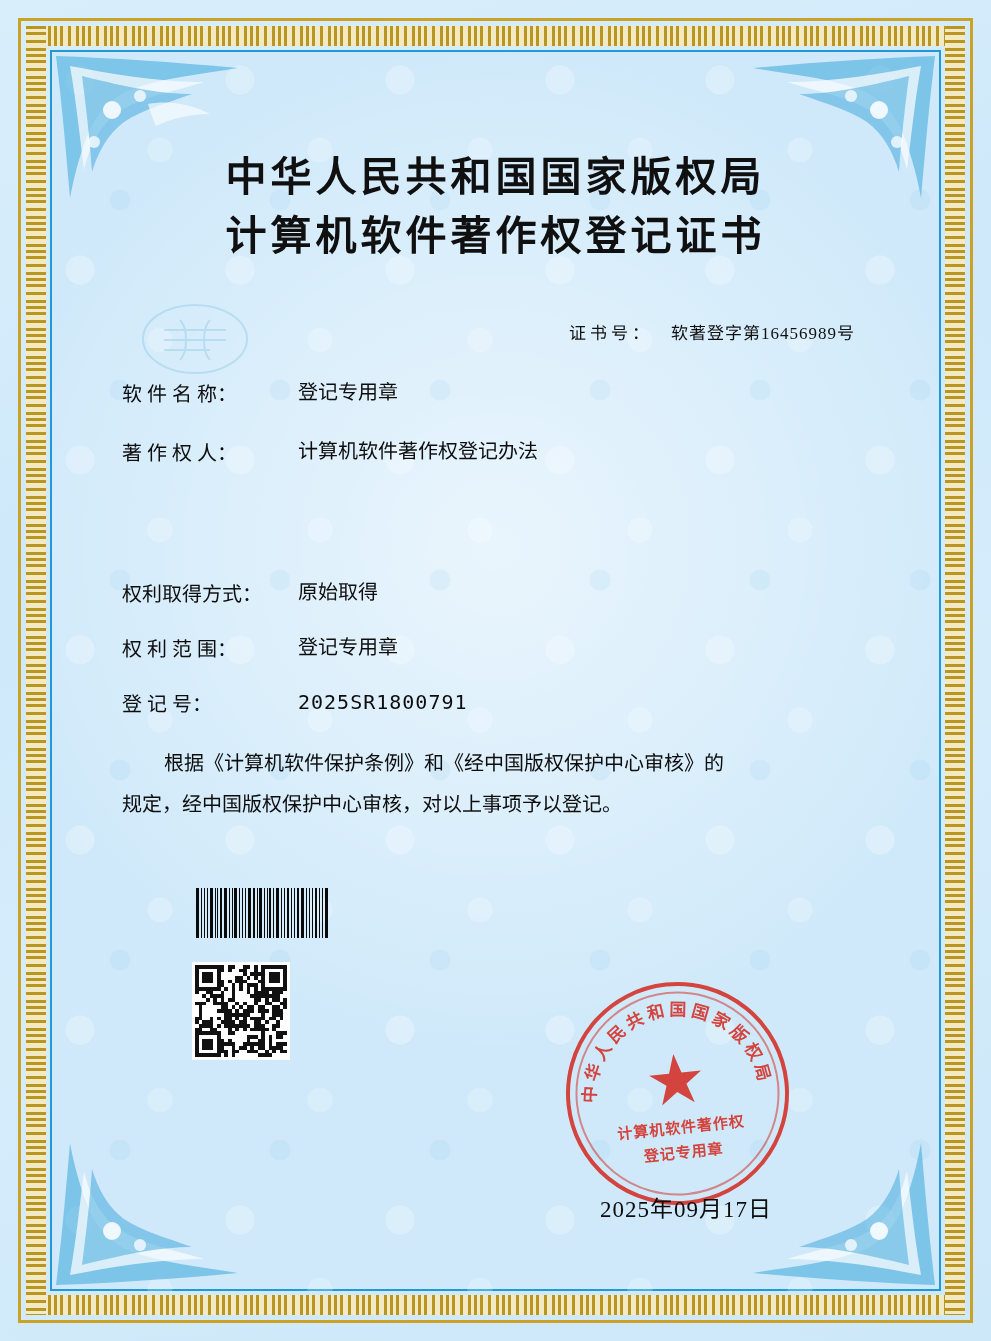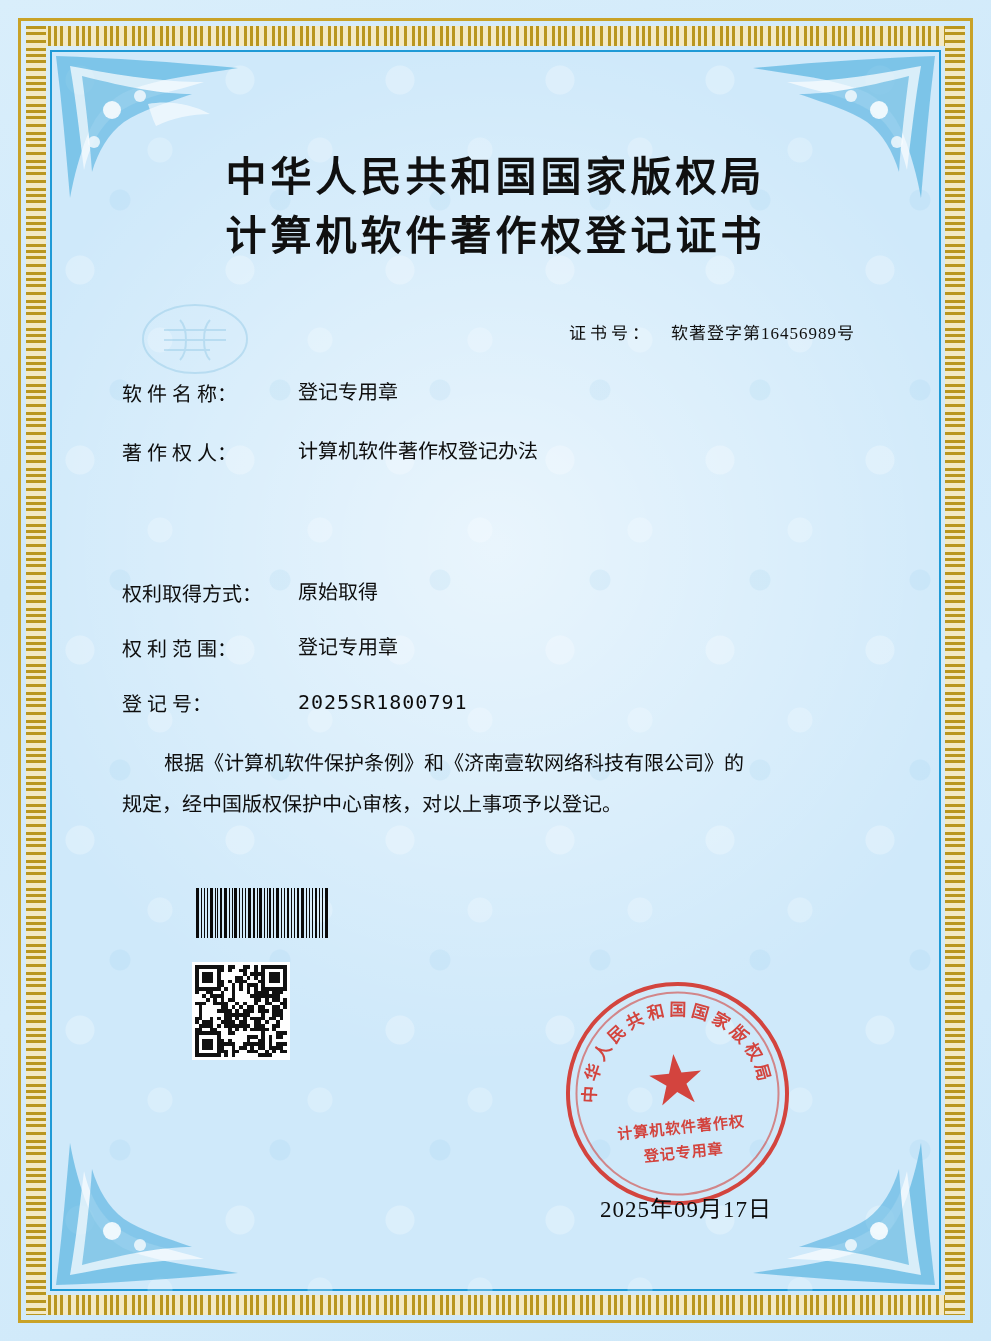--- a/index.html
+++ b/index.html
@@ -361,21 +361,21 @@
       </div>
 
       <div class="field-row">
         <div class="field-label">登  记  号：</div>
         <div class="field-value mono">2025SR1800791</div>
       </div>
 
     </div>
 
     <div class="paragraph">
-      <span class="indent"></span><span>根据《计算机软件保护条例》和《济南壹软网络科技有限公司》的</span><br>
+      <span class="indent"></span><span>根据《计算机软件保护条例》和《经中国版权保护中心审核》的</span><br>
       <span>规定，经中国版权保护中心审核，对以上事项予以登记。</span>
     </div>
 
   </div>
 
   <div class="barcode" id="barcode">
       <i style="width: 4px;"></i>
       <i style="width: 1px;"></i>
       <i style="width: 2px;"></i>
       <i style="width: 1px;"></i>

